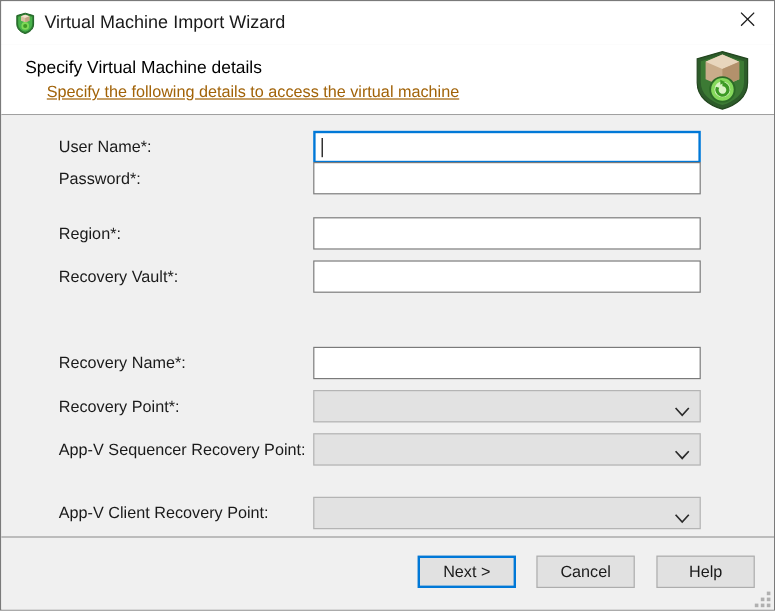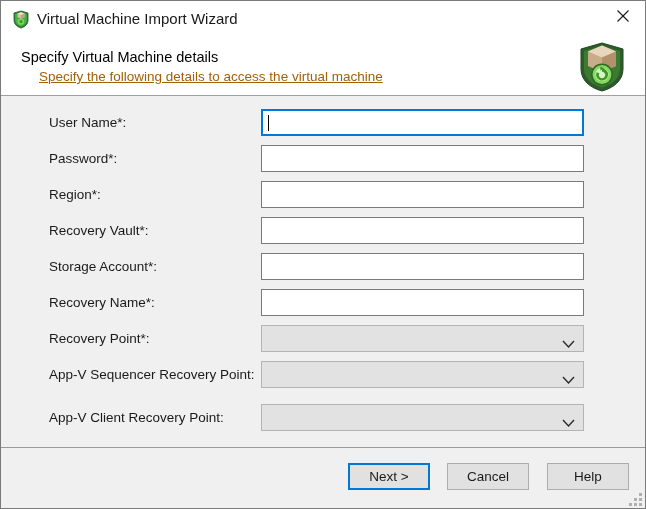--- a/index.html
+++ b/index.html
@@ -241,39 +241,35 @@
 
   <div id="body">
 
     <div class="form-row" style="top:13px;">
       <span class="form-label">User Name*:</span>
       <div class="form-field focused">
         <span class="caret"></span>
       </div>
     </div>
 
-    <div class="form-row" style="top:49px;text-align:center;">
+    <div class="form-row" style="top:39px;text-align:center;">
       <span class="form-label">Password*:</span>
       <div class="form-field"></div>
     </div>
 
     <div class="form-row" style="top:85px;">
       <span class="form-label">Region*:</span>
       <div class="form-field"></div>
     </div>
 
     <div class="form-row" style="top:121px;">
       <span class="form-label">Recovery Vault*:</span>
       <div class="form-field"></div>
     </div>
 
-    <div class="form-row" style="top:157px;">
-      <span class="form-label">Storage Account*:</span>
-      <div class="form-field"></div>
-    </div>
 
     <div class="form-row" style="top:193px;">
       <span class="form-label">Recovery Name*:</span>
       <div class="form-field"></div>
     </div>
 
     <div class="form-row" style="top:229px;">
       <span class="form-label">Recovery Point*:</span>
       <div class="form-field combo">
         <span class="combo-arrow">
@@ -288,21 +284,21 @@
       <span class="form-label">App-V Sequencer Recovery Point:</span>
       <div class="form-field combo">
         <span class="combo-arrow">
           <svg width="13" height="9" viewBox="0 0 13 9">
             <polyline points="1,1.5 6.5,7.5 12,1.5" fill="none" stroke="#2b2b2b" stroke-width="1.4"></polyline>
           </svg>
         </span>
       </div>
     </div>
 
-    <div class="form-row" style="top:308px;">
+    <div class="form-row" style="top:318px;">
       <span class="form-label">App-V Client Recovery Point:</span>
       <div class="form-field combo">
         <span class="combo-arrow">
           <svg width="13" height="9" viewBox="0 0 13 9">
             <polyline points="1,1.5 6.5,7.5 12,1.5" fill="none" stroke="#2b2b2b" stroke-width="1.4"></polyline>
           </svg>
         </span>
       </div>
     </div>
 

